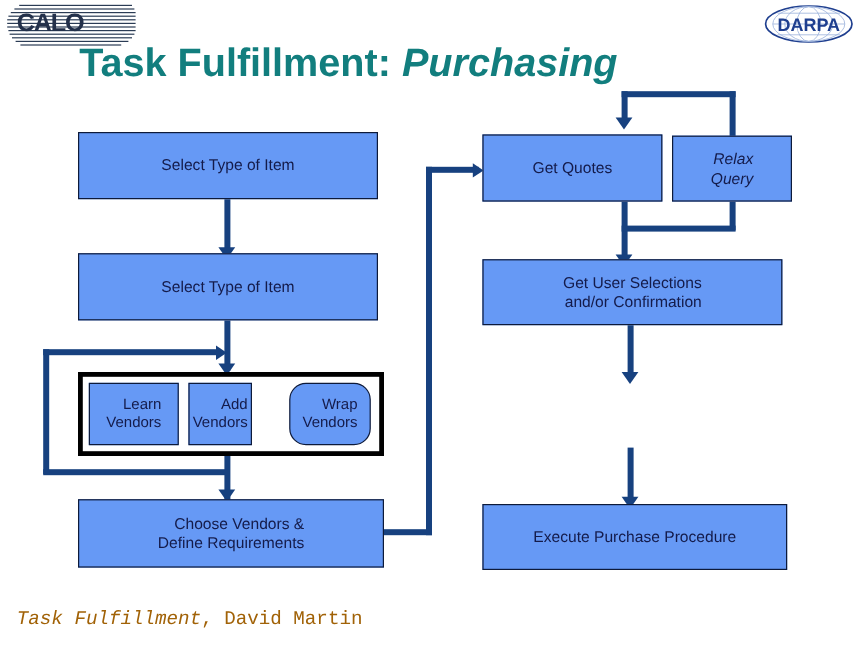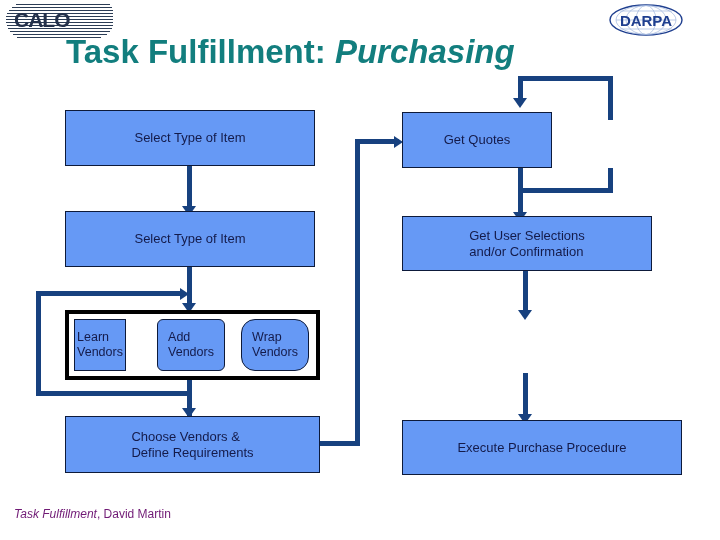--- a/index.html
+++ b/index.html
@@ -19,51 +19,51 @@
   #calo-logo .calo-text{
     position:absolute;left:8px;top:6px;
     font-family:"Liberation Sans", sans-serif;
     font-weight:bold;font-size:21px;letter-spacing:-1px;
     color:#23304a;
     text-align:center;
     -webkit-text-stroke:0px;
   }
 
   
-  #darpa-logo{position:absolute;left:608px;top:3px;width:76px;height:34px;}
+  #darpa-logo{position:absolute;left:636px;top:3px;width:76px;height:34px;}
   #darpa-logo svg{display:block;}
 
   
   #sri-logo{position:absolute;left:655px;top:489px;width:60px;height:46px;}
   #sri-logo svg{display:block;}
 
   
   #page-title{
     position:absolute;left:66px;top:34px;
     font-size:33px;font-weight:bold;color:#127e7e;
     white-space:nowrap;line-height:1.1;
   }
   #page-title .ital{font-style:italic;}
 
   
   #footer{
     position:absolute;left:14px;top:507px;
-    font-family:Liberation Sans, sans-serif;
-    font-size:12px;color:#701a75;white-space:nowrap;
+    font-family:Liberation Mono, monospace;
+    font-size:16px;color:#a16207;white-space:nowrap;
   }
   #footer .ital{font-style:italic;}
 
   
   .node{
     position:absolute;
     background:#6699f5;
     border:1px solid #0d1a3a;
     box-sizing:border-box;
     display:flex;align-items:center;justify-content:center;
-    text-align:left;
+    text-align:right;
     color:#141b4a;
     font-size:13px;
     line-height:1.22;
     z-index:3;
   }
   .node.italic{font-style:italic;}
   .node.small{font-size:12.5px;}
 
   
   #vendor-group{
@@ -171,28 +171,28 @@
   <div class="node" style="left:65px;top:110px;width:250px;height:56px;">
     <span>Select Type of Item</span>
   </div>
 
   <div class="node" style="left:65px;top:211px;width:250px;height:56px;">
     <span>Select Type of Item</span>
   </div>
 
   <div id="vendor-group" style="left:65px;top:310px;width:255px;height:70px;"></div>
 
-  <div class="node small" style="left:74px;top:319px;width:52px;height:52px;">
+  <div class="node small" style="left:74px;top:319px;width:75px;height:52px;">
     <span>
       <span>Learn</span><br>
       <span>Vendors</span>
     </span>
   </div>
 
-  <div class="node small" style="left:157px;top:319px;width:68px;height:52px;border-radius:6px;">
+  <div class="node small" style="left:157px;top:319px;width:53px;height:52px;">
     <span>
       <span>Add</span><br>
       <span>Vendors</span>
     </span>
   </div>
 
   <div class="node small" style="left:241px;top:319px;width:68px;height:52px;border-radius:14px;">
     <span>
       <span>Wrap</span><br>
       <span>Vendors</span>
@@ -203,30 +203,36 @@
     <span>
       <span>Choose Vendors &amp;</span><br>
       <span>Define Requirements</span>
     </span>
   </div>
 
   <div class="node" style="left:402px;top:112px;width:150px;height:56px;">
     <span>Get Quotes</span>
   </div>
 
+  <div class="node italic" style="left:560px;top:113px;width:100px;height:55px;">
+    <span>
+      <span>Relax</span><br>
+      <span>Query</span>
+    </span>
+  </div>
 
   <div class="node" style="left:402px;top:216px;width:250px;height:55px;">
     <span>
       <span>Get User Selections</span><br>
       <span>and/or Confirmation</span>
     </span>
   </div>
 
 
-  <div class="node" style="left:402px;top:420px;width:280px;height:55px;">
+  <div class="node" style="left:402px;top:420px;width:254px;height:55px;">
     <span>Execute Purchase Procedure</span>
   </div>
 
   <div id="footer">
     <span class="ital">Task Fulfillment</span><span>, David Martin</span>
   </div>
 
 
 </div>
 

